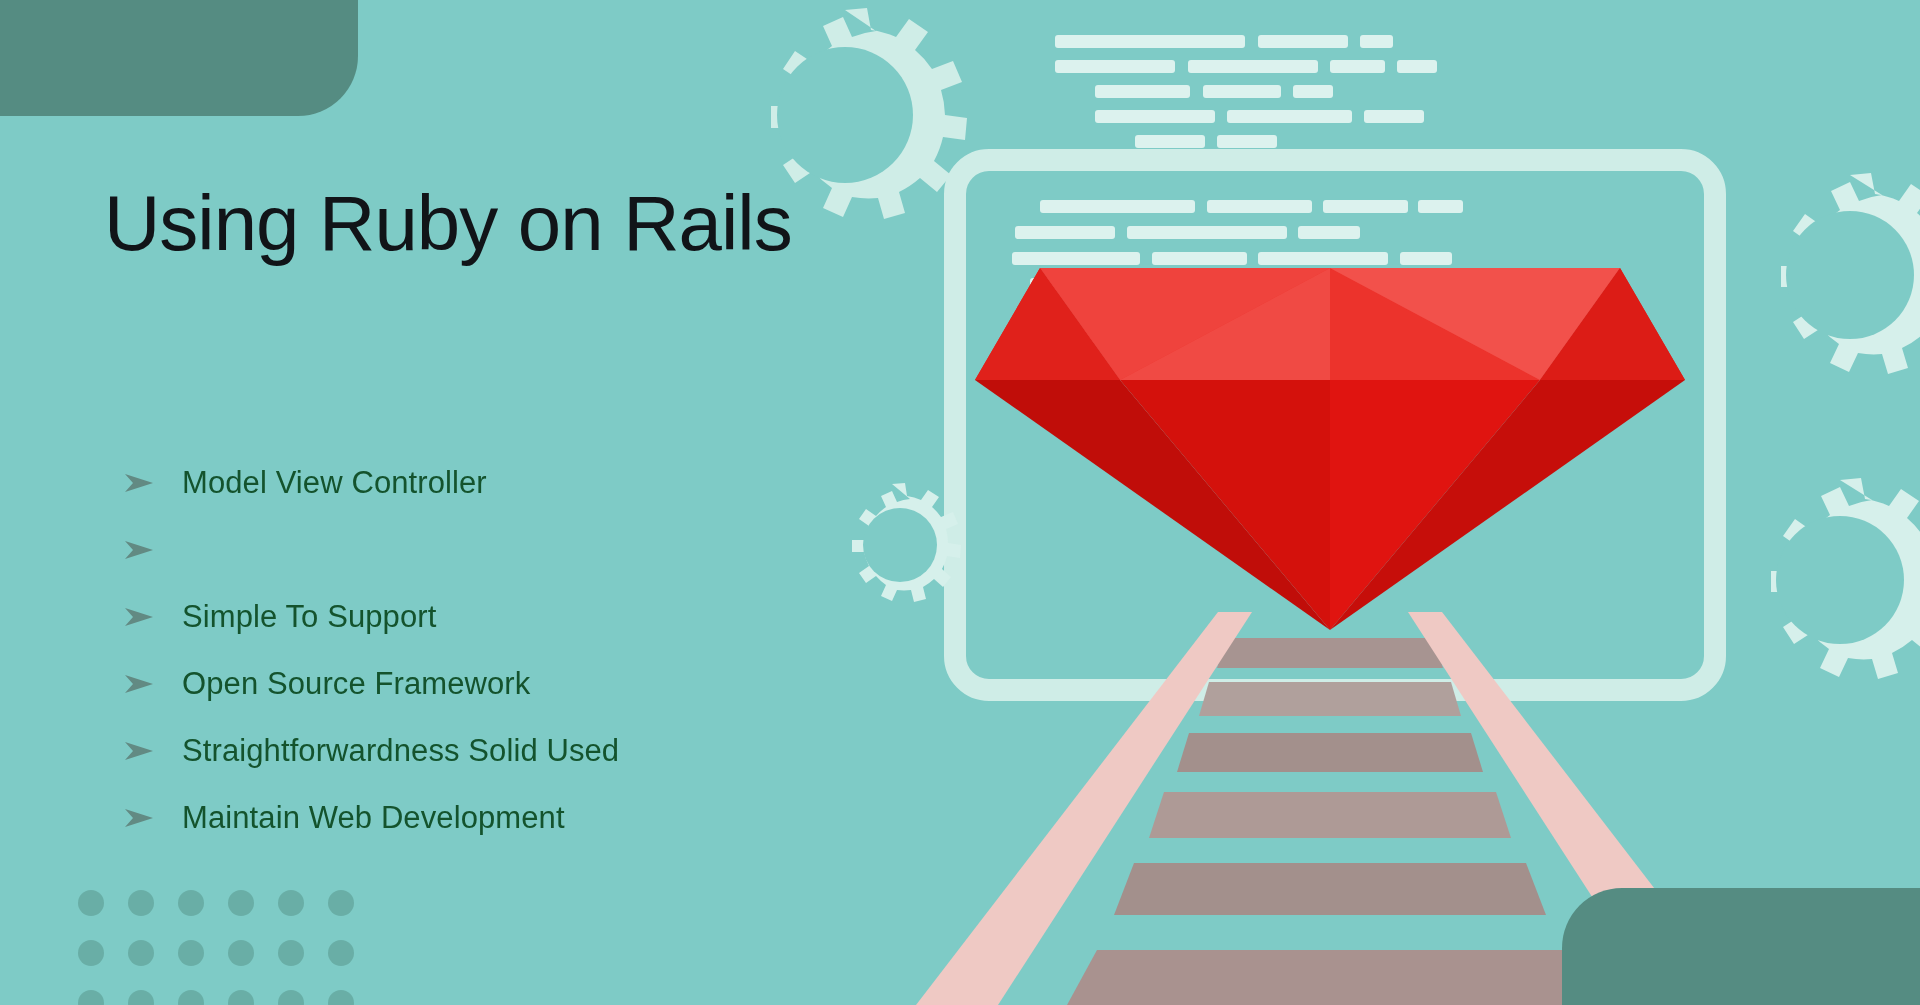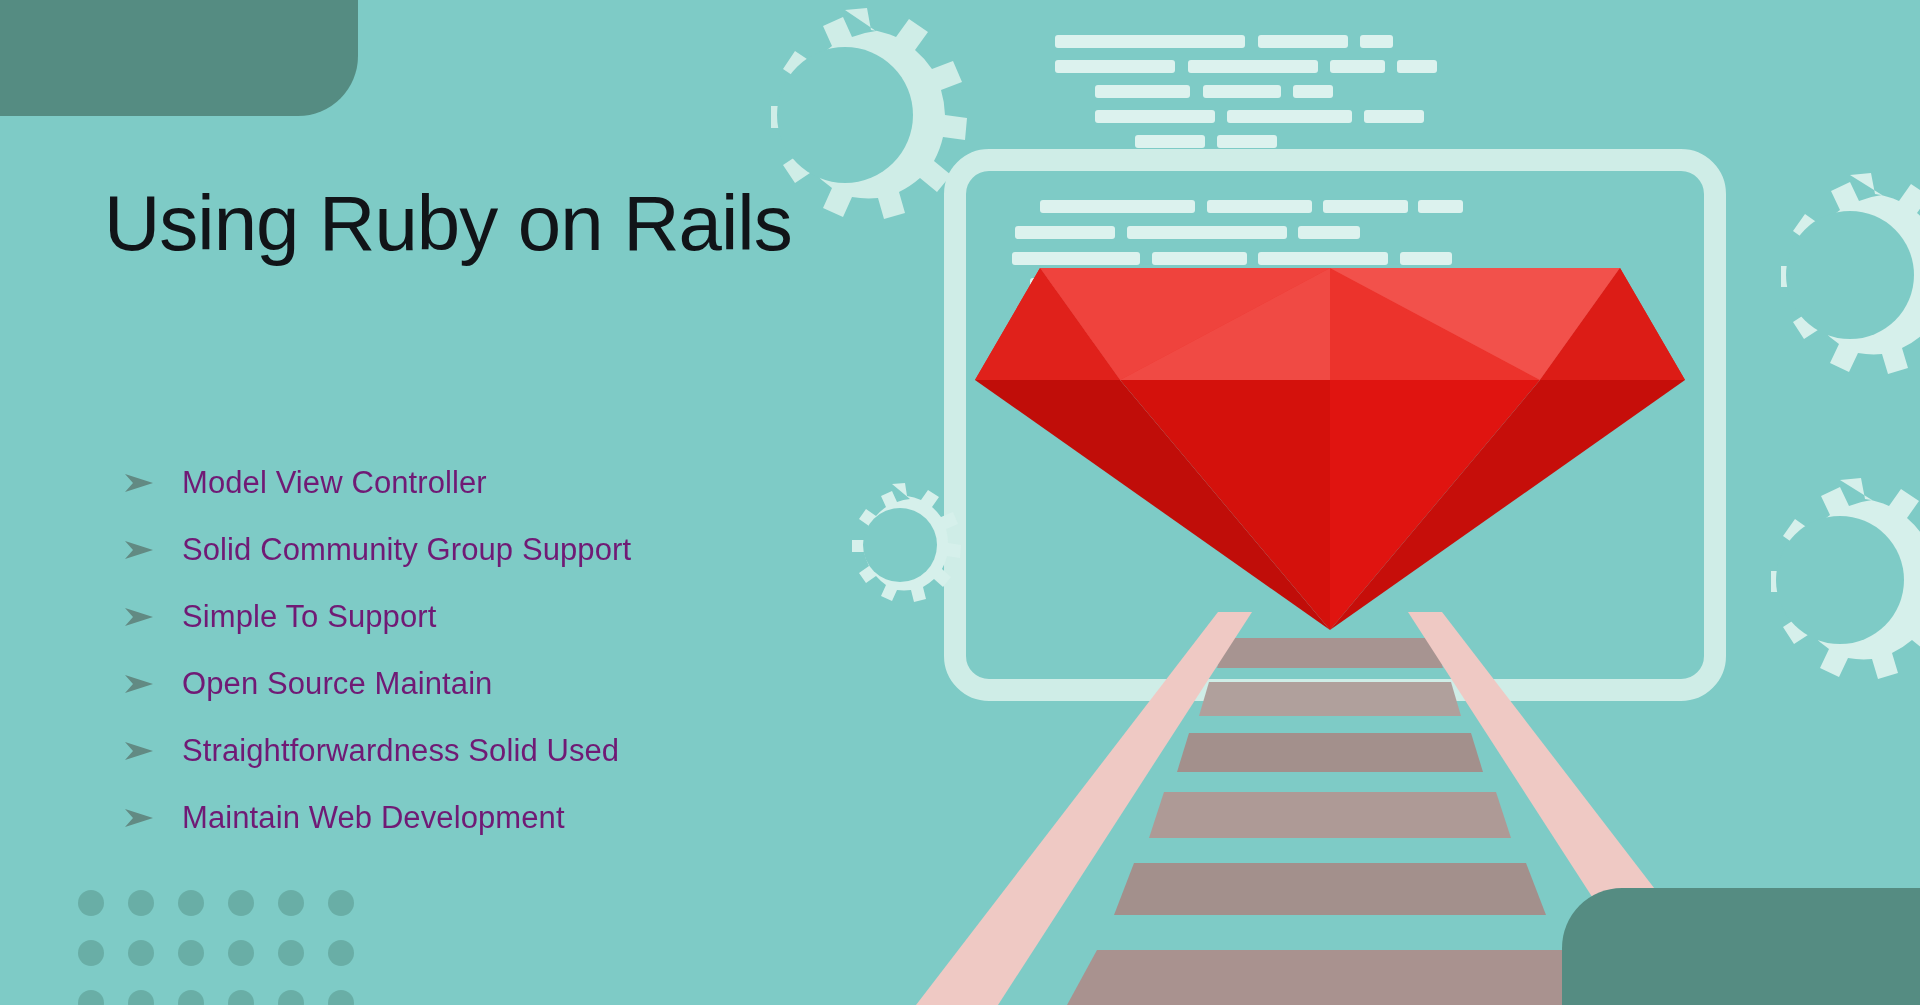--- a/index.html
+++ b/index.html
@@ -45,21 +45,21 @@
   .bullets li{
     display:flex;align-items:center;
     height:56px;margin-bottom:11px;
   }
   .bullets li:nth-child(6){margin-bottom:0;}
   .bullet-icon{
     width:30px;height:22px;margin-right:28px;flex:0 0 auto;
     display:block;
   }
   .bullet-text{
-    font-size:31px;color:#701a75;font-weight:400;
+    font-size:31px;color:#14532d;font-weight:400;
     letter-spacing:0.1px;white-space:nowrap;line-height:34px;
   }
   
   .illus{position:absolute;left:740px;top:0;width:1180px;height:1005px;overflow:hidden;}
   .illus svg{display:block;}
 </style>
 </head>
 <body>
 
 <div id="slide">
@@ -186,33 +186,32 @@
     <li>
       <svg class="bullet-icon" viewBox="0 0 30 22">
         <path d="M1,2 L29,11 L1,20 L9,11 Z" fill="#628A83"></path>
       </svg>
       <span class="bullet-text">Model View Controller</span>
     </li>
     <li>
       <svg class="bullet-icon" viewBox="0 0 30 22">
         <path d="M1,2 L29,11 L1,20 L9,11 Z" fill="#628A83"></path>
       </svg>
-      <span class="bullet-text">Solid Community Group Support</span>
     </li>
     <li>
       <svg class="bullet-icon" viewBox="0 0 30 22">
         <path d="M1,2 L29,11 L1,20 L9,11 Z" fill="#628A83"></path>
       </svg>
       <span class="bullet-text">Simple To Support</span>
     </li>
     <li>
       <svg class="bullet-icon" viewBox="0 0 30 22">
         <path d="M1,2 L29,11 L1,20 L9,11 Z" fill="#628A83"></path>
       </svg>
-      <span class="bullet-text">Open Source Maintain</span>
+      <span class="bullet-text">Open Source Framework</span>
     </li>
     <li>
       <svg class="bullet-icon" viewBox="0 0 30 22">
         <path d="M1,2 L29,11 L1,20 L9,11 Z" fill="#628A83"></path>
       </svg>
       <span class="bullet-text">Straightforwardness Solid Used</span>
     </li>
     <li>
       <svg class="bullet-icon" viewBox="0 0 30 22">
         <path d="M1,2 L29,11 L1,20 L9,11 Z" fill="#628A83"></path>

